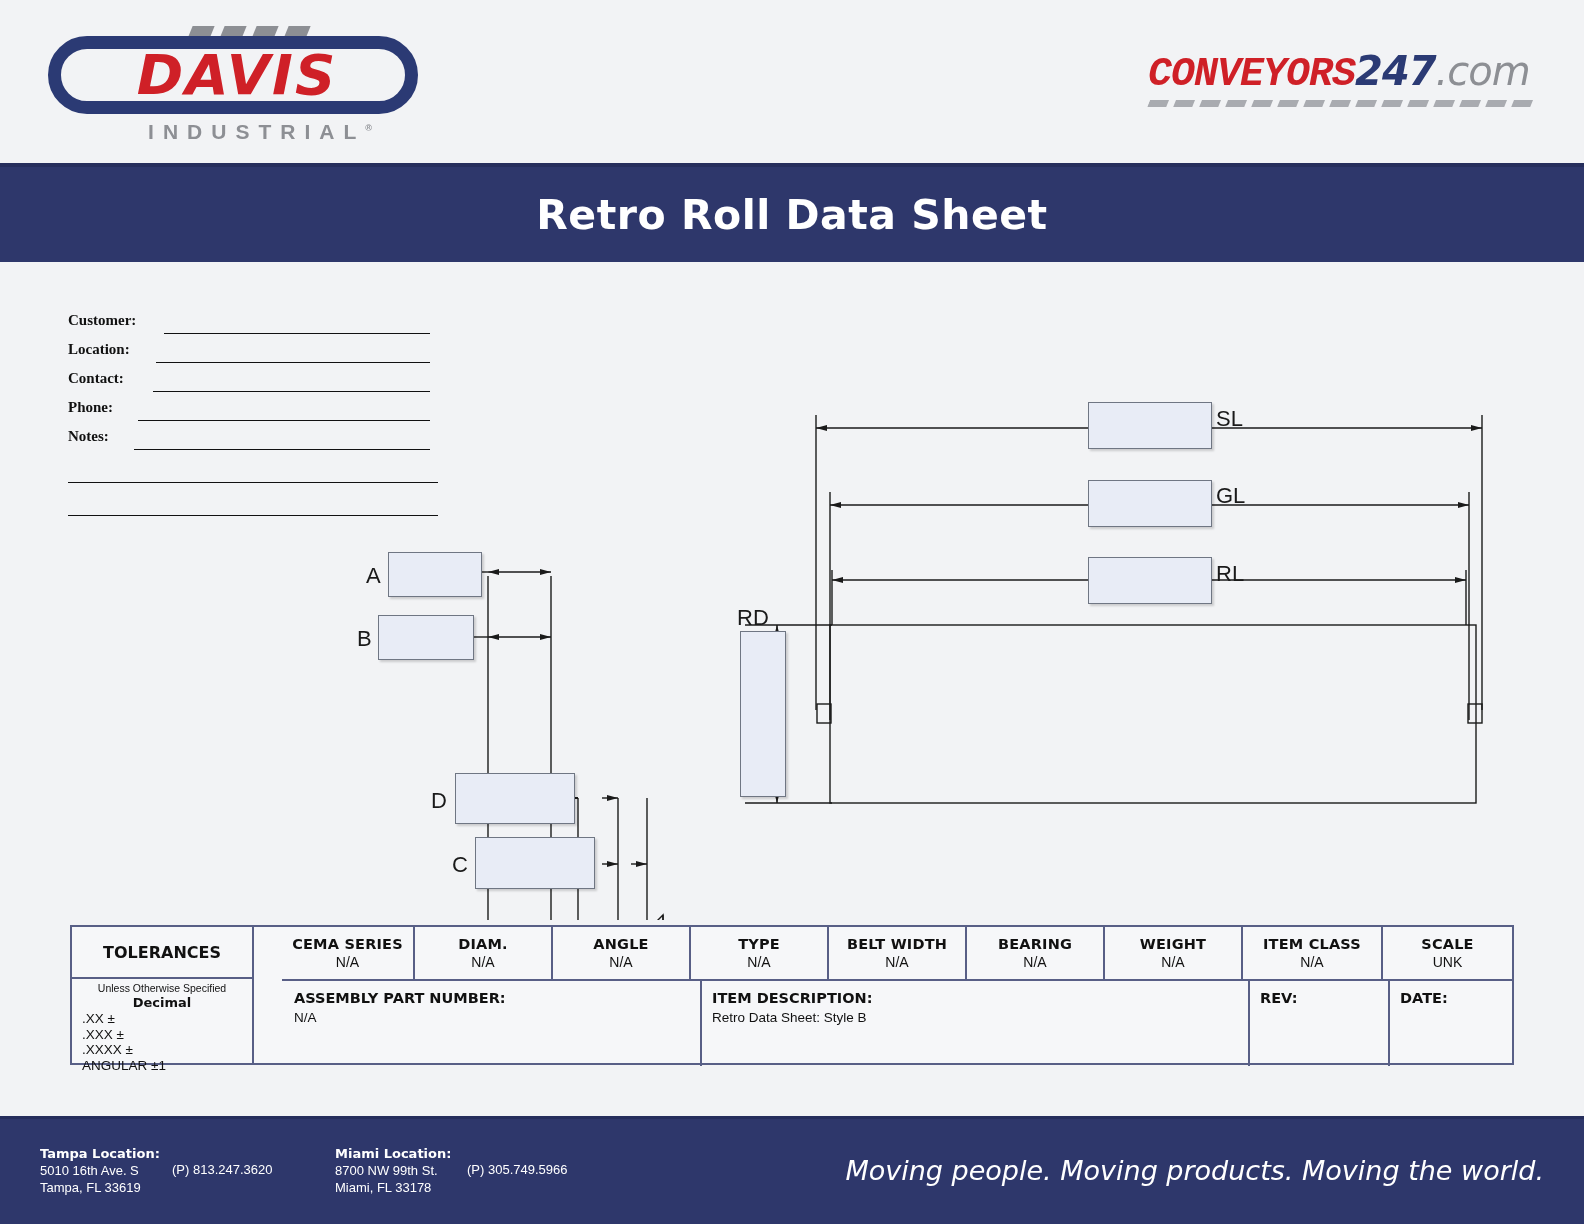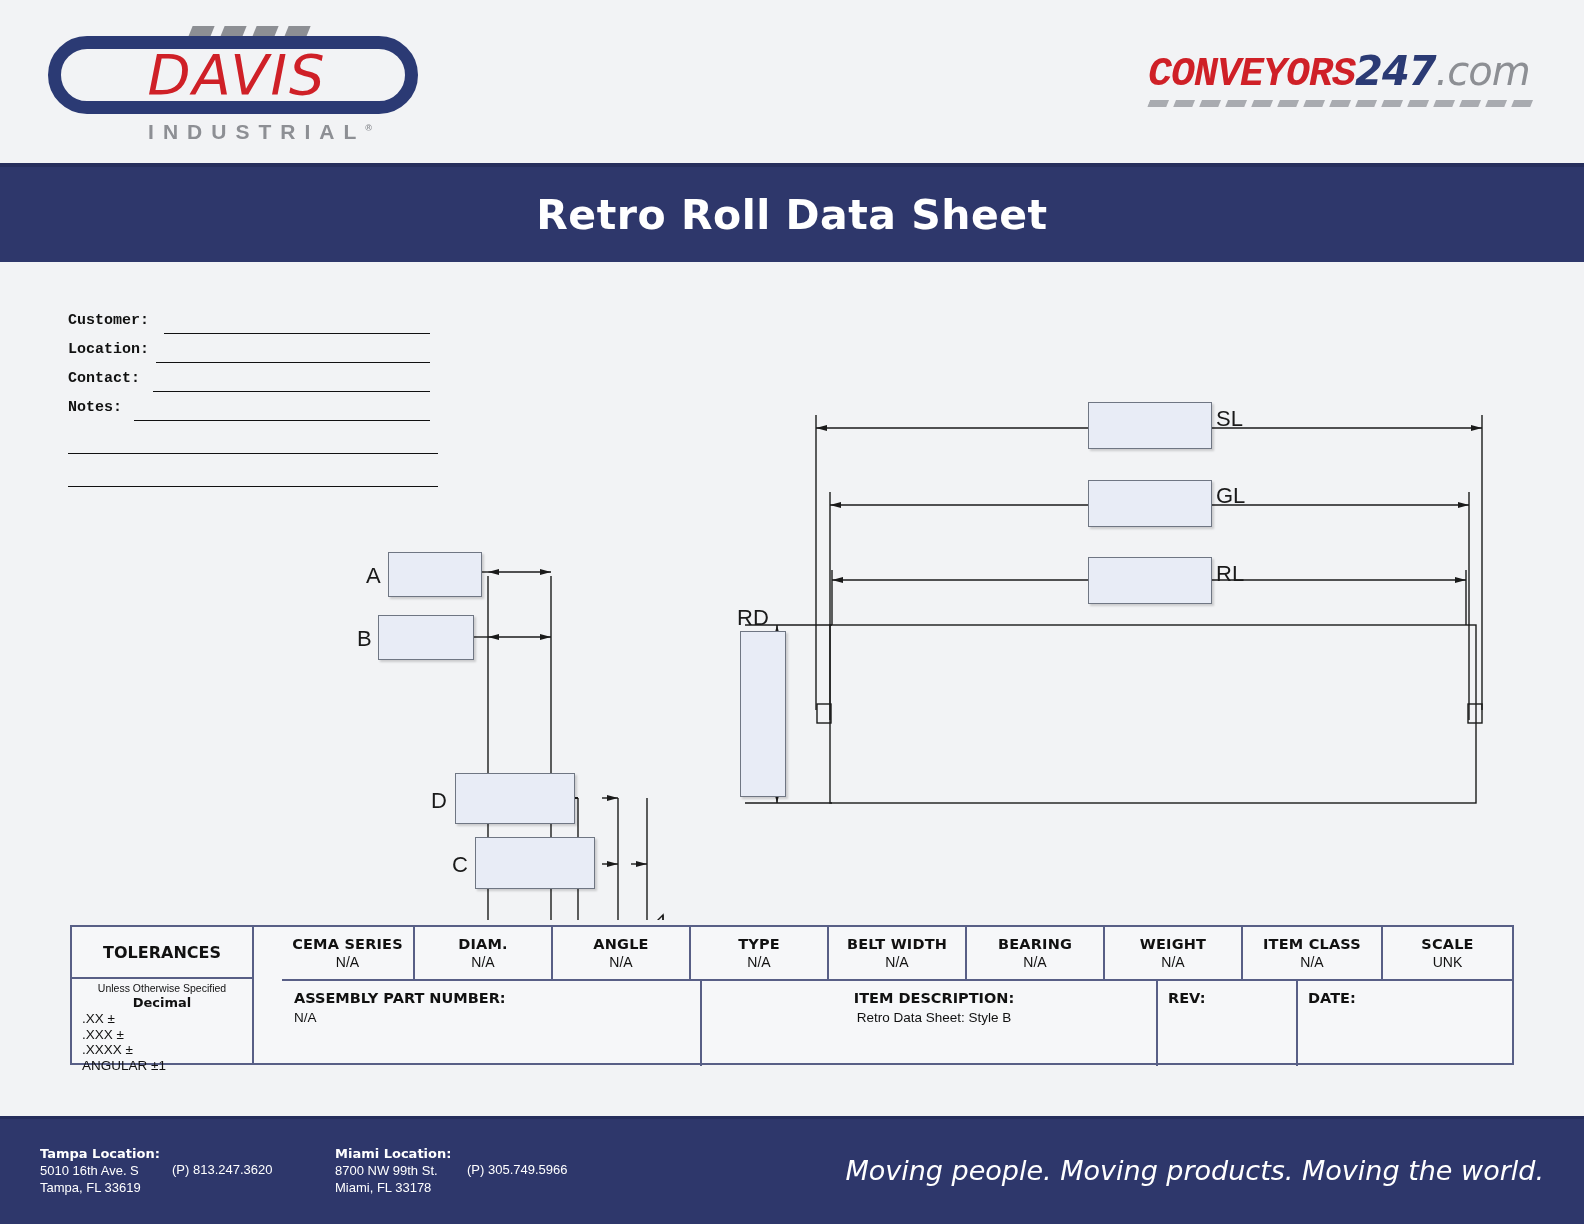--- a/index.html
+++ b/index.html
@@ -18,21 +18,21 @@
   }
   
   .davis-logo{position:absolute;left:40px;top:18px;width:400px;height:125px;}
   .davis-pill{
     position:absolute;left:8px;top:18px;width:370px;height:78px;
     border:13px solid #2b3a74;border-radius:39px;box-sizing:border-box;
     background:#f2f3f5;
   }
   .davis-word{
     position:absolute;left:52px;top:27px;width:290px;height:60px;
-    font-size:56px;font-weight:normal;font-style:italic;color:#cf2027;
+    font-size:56px;font-weight:bold;font-style:italic;color:#cf2027;
     letter-spacing:2px;line-height:60px;text-align:center;
     font-family:"DejaVu Sans", sans-serif;
   }
   .stripes{position:absolute;left:150px;top:8px;width:150px;height:16px;}
   .stripes i{
     position:absolute;top:0;width:22px;height:13px;background:#8d8f94;
     transform:skewX(-22deg);display:block;
   }
   .davis-sub{
     position:absolute;left:50px;top:102px;width:340px;
@@ -59,21 +59,21 @@
     display:flex;align-items:center;justify-content:center;
   }
   .banner-title{
     color:#ffffff;font-size:41px;font-weight:bold;letter-spacing:0.5px;
     font-family:"DejaVu Sans",sans-serif;
   }
   
   .form-block{position:absolute;left:68px;top:310px;width:370px;}
   .form-row{position:relative;height:29px;}
   .form-label{
-    font-size:15px;font-weight:bold;font-family:Liberation Mono, monospace;
+    font-size:15px;font-weight:bold;font-family:Liberation Serif, serif;
     position:absolute;left:0;top:2px;white-space:nowrap;
   }
   .form-rule{
     position:absolute;bottom:5px;right:0;border-bottom:1.5px solid #111;height:1px;
   }
   .blank-rule{position:relative;height:33px;}
   .blank-rule .form-rule{left:0;right:0;}
   
   .drawing{position:absolute;left:0;top:260px;width:1584px;height:660px;}
   .drawing svg{display:block;}
@@ -110,22 +110,22 @@
   .tol-body{
     height:85px;border-right:2.5px solid #585f86;box-sizing:border-box;
     padding:3px 0 0 0;text-align:center;
   }
   .tol-sub{font-size:10.5px;font-family:"Liberation Sans",sans-serif;line-height:13px;}
   .tol-dec{font-size:13px;font-weight:bold;font-family:"DejaVu Sans",sans-serif;line-height:16px;}
   .tol-list{text-align:left;padding-left:10px;font-size:13.5px;line-height:15.5px;
     font-family:"Liberation Sans",sans-serif;}
   .tb-left-wide{width:420px;border-right:2.5px solid #585f86;box-sizing:border-box;
     padding:8px 0 0 12px;}
-  .tb-mid-wide{width:456px;border-right:2.5px solid #585f86;box-sizing:border-box;
-    padding:8px 0 0 10px;text-align:center;}
+  .tb-mid-wide{width:548px;border-right:2.5px solid #585f86;box-sizing:border-box;
+    padding:8px 0 0 10px;}
   .tb-rev{width:140px;border-right:2.5px solid #585f86;box-sizing:border-box;
     padding:8px 0 0 10px;}
   .tb-date{width:auto;flex:1;box-sizing:border-box;padding:8px 0 0 10px;}
   .tb-bold{font-size:14.5px;font-weight:bold;font-family:"DejaVu Sans",sans-serif;line-height:19px;}
   .tb-sub{font-size:13.5px;font-family:"Liberation Sans",sans-serif;line-height:19px;}
   
   .footer{
     position:absolute;left:0;top:1116px;width:1584px;height:108px;
     background:#2e376b;border-top:3px solid #262e5c;color:#fff;
   }
@@ -190,20 +190,24 @@
   </div>
   <div class="form-row">
     <span class="form-label">Location:</span>
     <span class="form-rule" style="left:88px;width:274px"></span>
   </div>
   <div class="form-row">
     <span class="form-label">Contact:</span>
     <span class="form-rule" style="left:85px;width:277px"></span>
   </div>
   <div class="form-row">
+    <span class="form-label">Phone:</span>
+    <span class="form-rule" style="left:70px;width:292px"></span>
+  </div>
+  <div class="form-row">
     <span class="form-label">Notes:</span>
     <span class="form-rule" style="left:66px;width:296px"></span>
   </div>
   <div class="blank-rule">
     <span class="form-rule"></span>
   </div>
   <div class="blank-rule">
     <span class="form-rule"></span>
   </div>
 </div>

